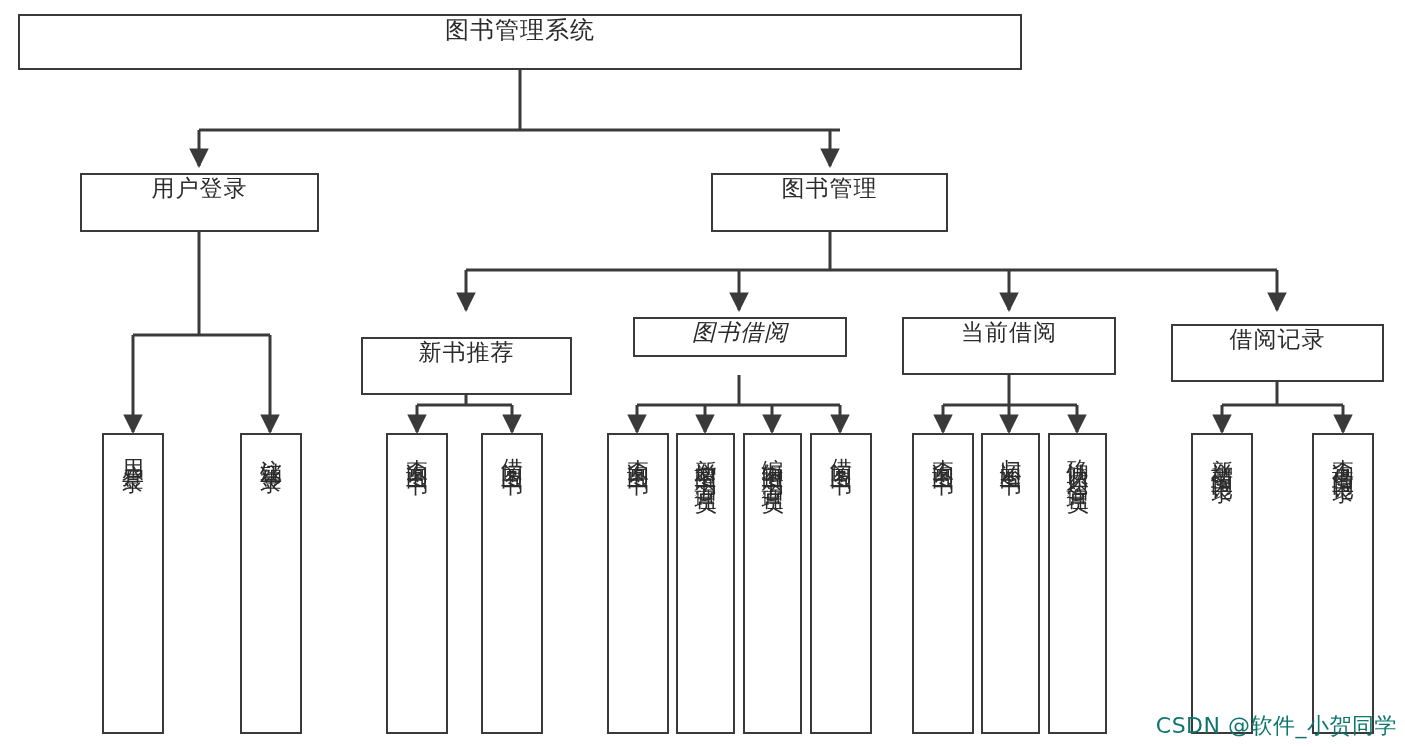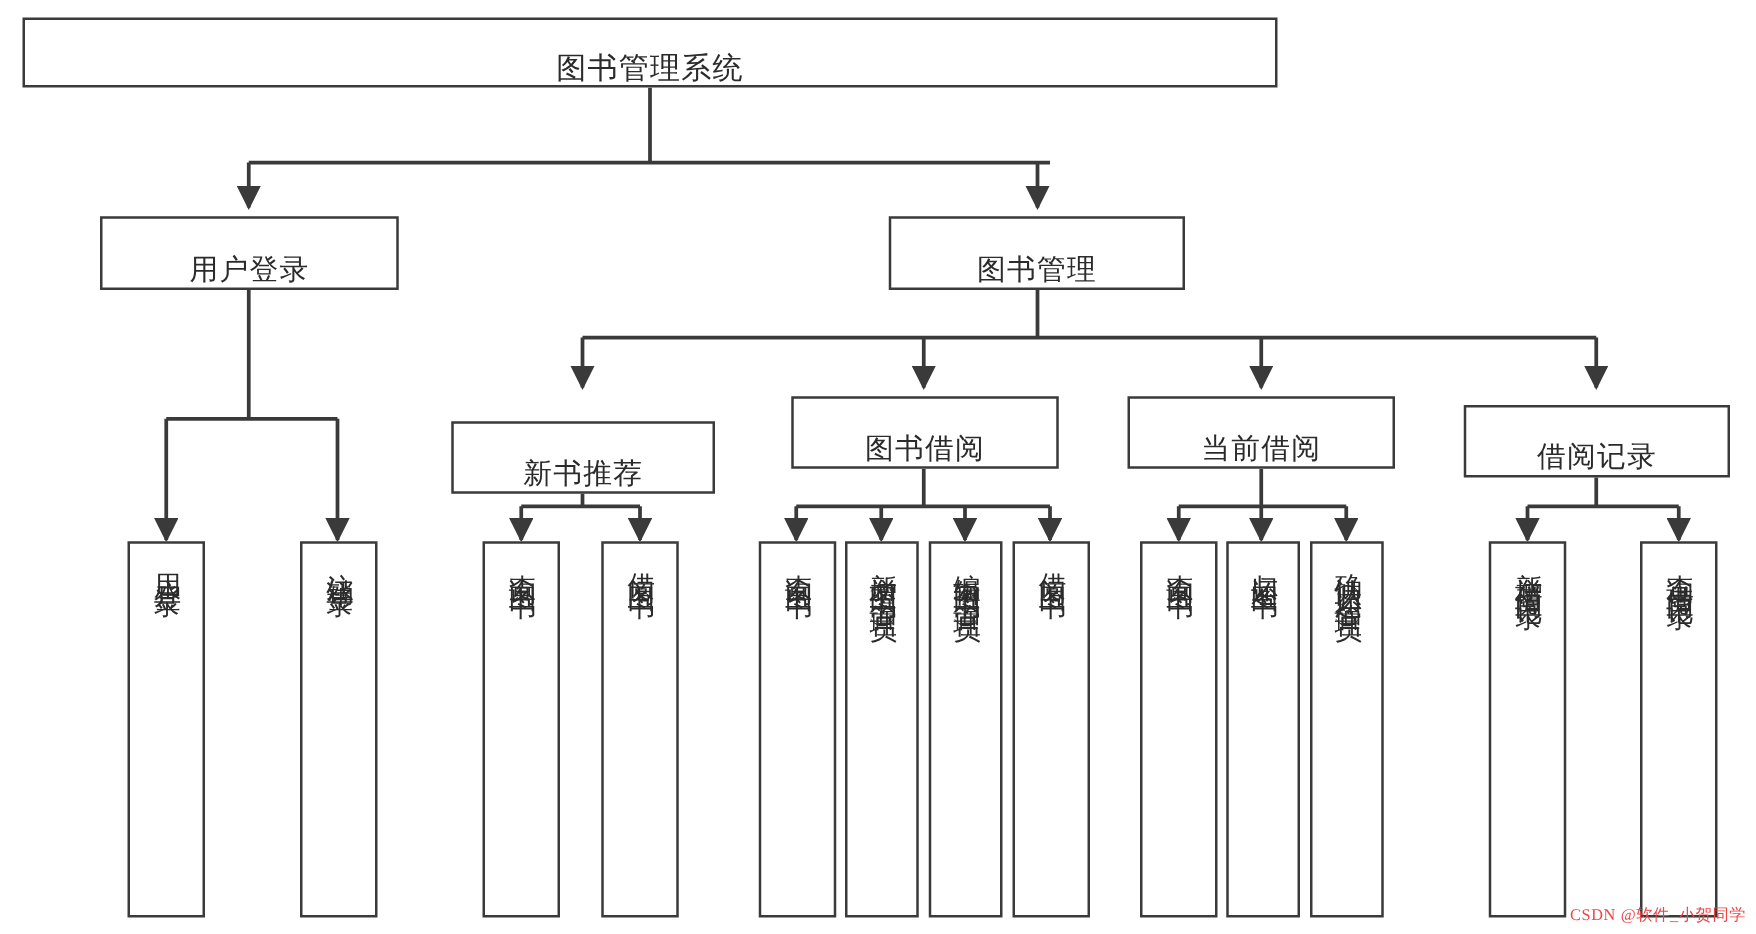--- a/index.html
+++ b/index.html
@@ -26,21 +26,21 @@
     height: 747px;
     pointer-events: none;
   }
   .node {
     position: absolute;
     box-sizing: border-box;
     border: 2.5px solid #3a3a3a;
     background: #ffffff;
     color: #2b2b2b;
     display: flex;
-    align-items: flex-end;
+    align-items: flex-start;
     justify-content: center;
     z-index: 2;
   }
   .node .label {
     display: block;
     text-align: center;
     line-height: 1.18;
     color: #2b2b2b;
   }
   
@@ -63,26 +63,25 @@
     text-orientation: upright;
     font-size: 22px;
     line-height: 1.0;
     letter-spacing: 5px;
     white-space: nowrap;
   }
   #watermark {
     position: absolute;
     right: 8px;
     bottom: 6px;
-    font-size: 13px;
-    color: #ef4444;
+    font-size: 22px;
+    color: #0f766e;
     letter-spacing: 0.5px;
     z-index: 5;
     white-space: nowrap;
-    font-family: Liberation Serif, serif;
   }
 </style>
 </head>
 <body>
 
 <div id="canvas">
 
   <svg id="edges" viewBox="0 0 1405 747" xmlns="http://www.w3.org/2000/svg">
     <defs>
       <marker id="arrow" viewBox="0 0 10 10" refX="9" refY="5" markerWidth="6.5" markerHeight="6.5" orient="auto-start-reverse">
@@ -140,21 +139,21 @@
   <div class="node h" style="left:80px; top:173px; width:239px; height:59px;">
     <span class="label">用户登录</span>
   </div>
   <div class="node h" style="left:711px; top:173px; width:237px; height:59px;">
     <span class="label">图书管理</span>
   </div>
 
   <div class="node h" style="left:361px; top:317px; width:211px; height:58px;margin-top:20px;">
     <span class="label">新书推荐</span>
   </div>
-  <div class="node h" style="left:633px; top:317px; width:214px; height:58px;">
+  <div class="node h" style="left:633px; top:317px; width:214px; height:40px;font-style:italic;">
     <span class="label">图书借阅</span>
   </div>
   <div class="node h" style="left:902px; top:317px; width:214px; height:58px;">
     <span class="label">当前借阅</span>
   </div>
   <div class="node h" style="left:1171px; top:324px; width:213px; height:58px;">
     <span class="label">借阅记录</span>
   </div>
 
   <div class="node v" style="left:102px; top:433px; width:62px; height:301px;">

